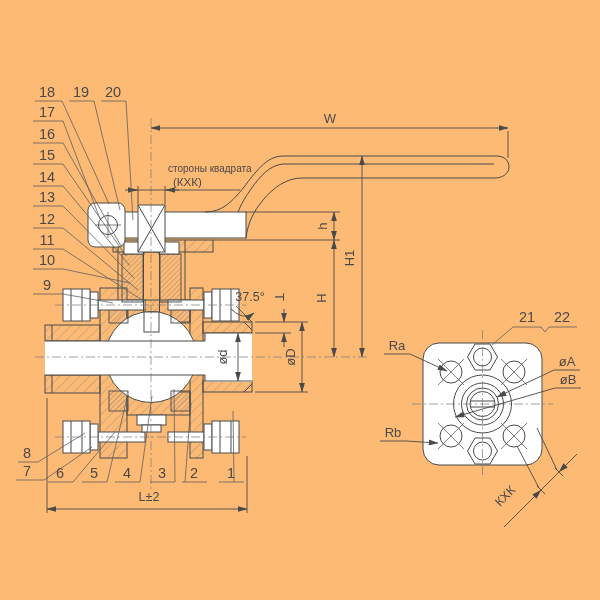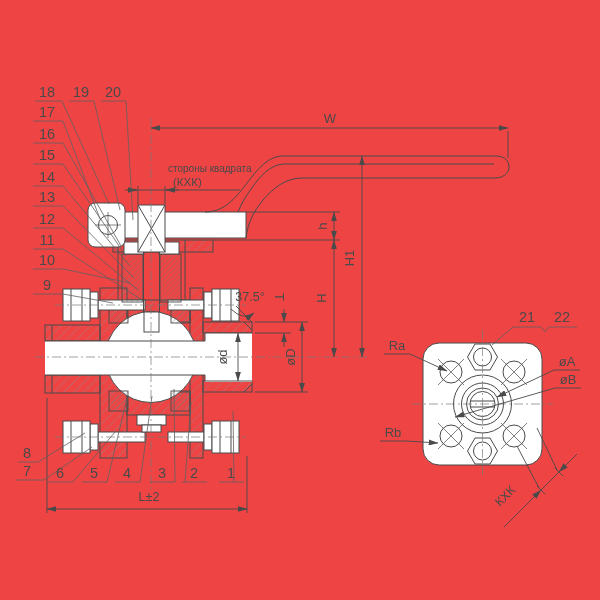--- a/index.html
+++ b/index.html
@@ -1,16 +1,16 @@
 <!DOCTYPE html>
 <html><head>
 <meta charset="utf-8">
 <style>
   html,body{margin:0;padding:0;background:#ffffff;}
-  .stage{position:relative;width:600px;height:600px;background:#ef4444;overflow:hidden;
+  .stage{position:relative;width:600px;height:600px;background:#fdba74;overflow:hidden;
          font-family:"Liberation Sans", sans-serif;}
   svg{position:absolute;left:0;top:0;}
   text{fill:#4a4a4a;font-family:"Liberation Sans", sans-serif;}
   .ln{stroke:#4a4a4a;stroke-width:1;fill:none;}
   .thin{stroke:#5f5f5f;stroke-width:.8;fill:none;}
   .dim{stroke:#4a4a4a;stroke-width:.9;fill:none;}
   .cl{stroke:#7a7a7a;stroke-width:.7;fill:none;stroke-dasharray:9 3 2 3;}
   .wht{fill:#ffffff;stroke:#4a4a4a;stroke-width:1;}
   .hatch{fill:url(#hat);stroke:#4a4a4a;stroke-width:1;}
   .hatch2{fill:url(#hat2);stroke:#4a4a4a;stroke-width:.9;}

